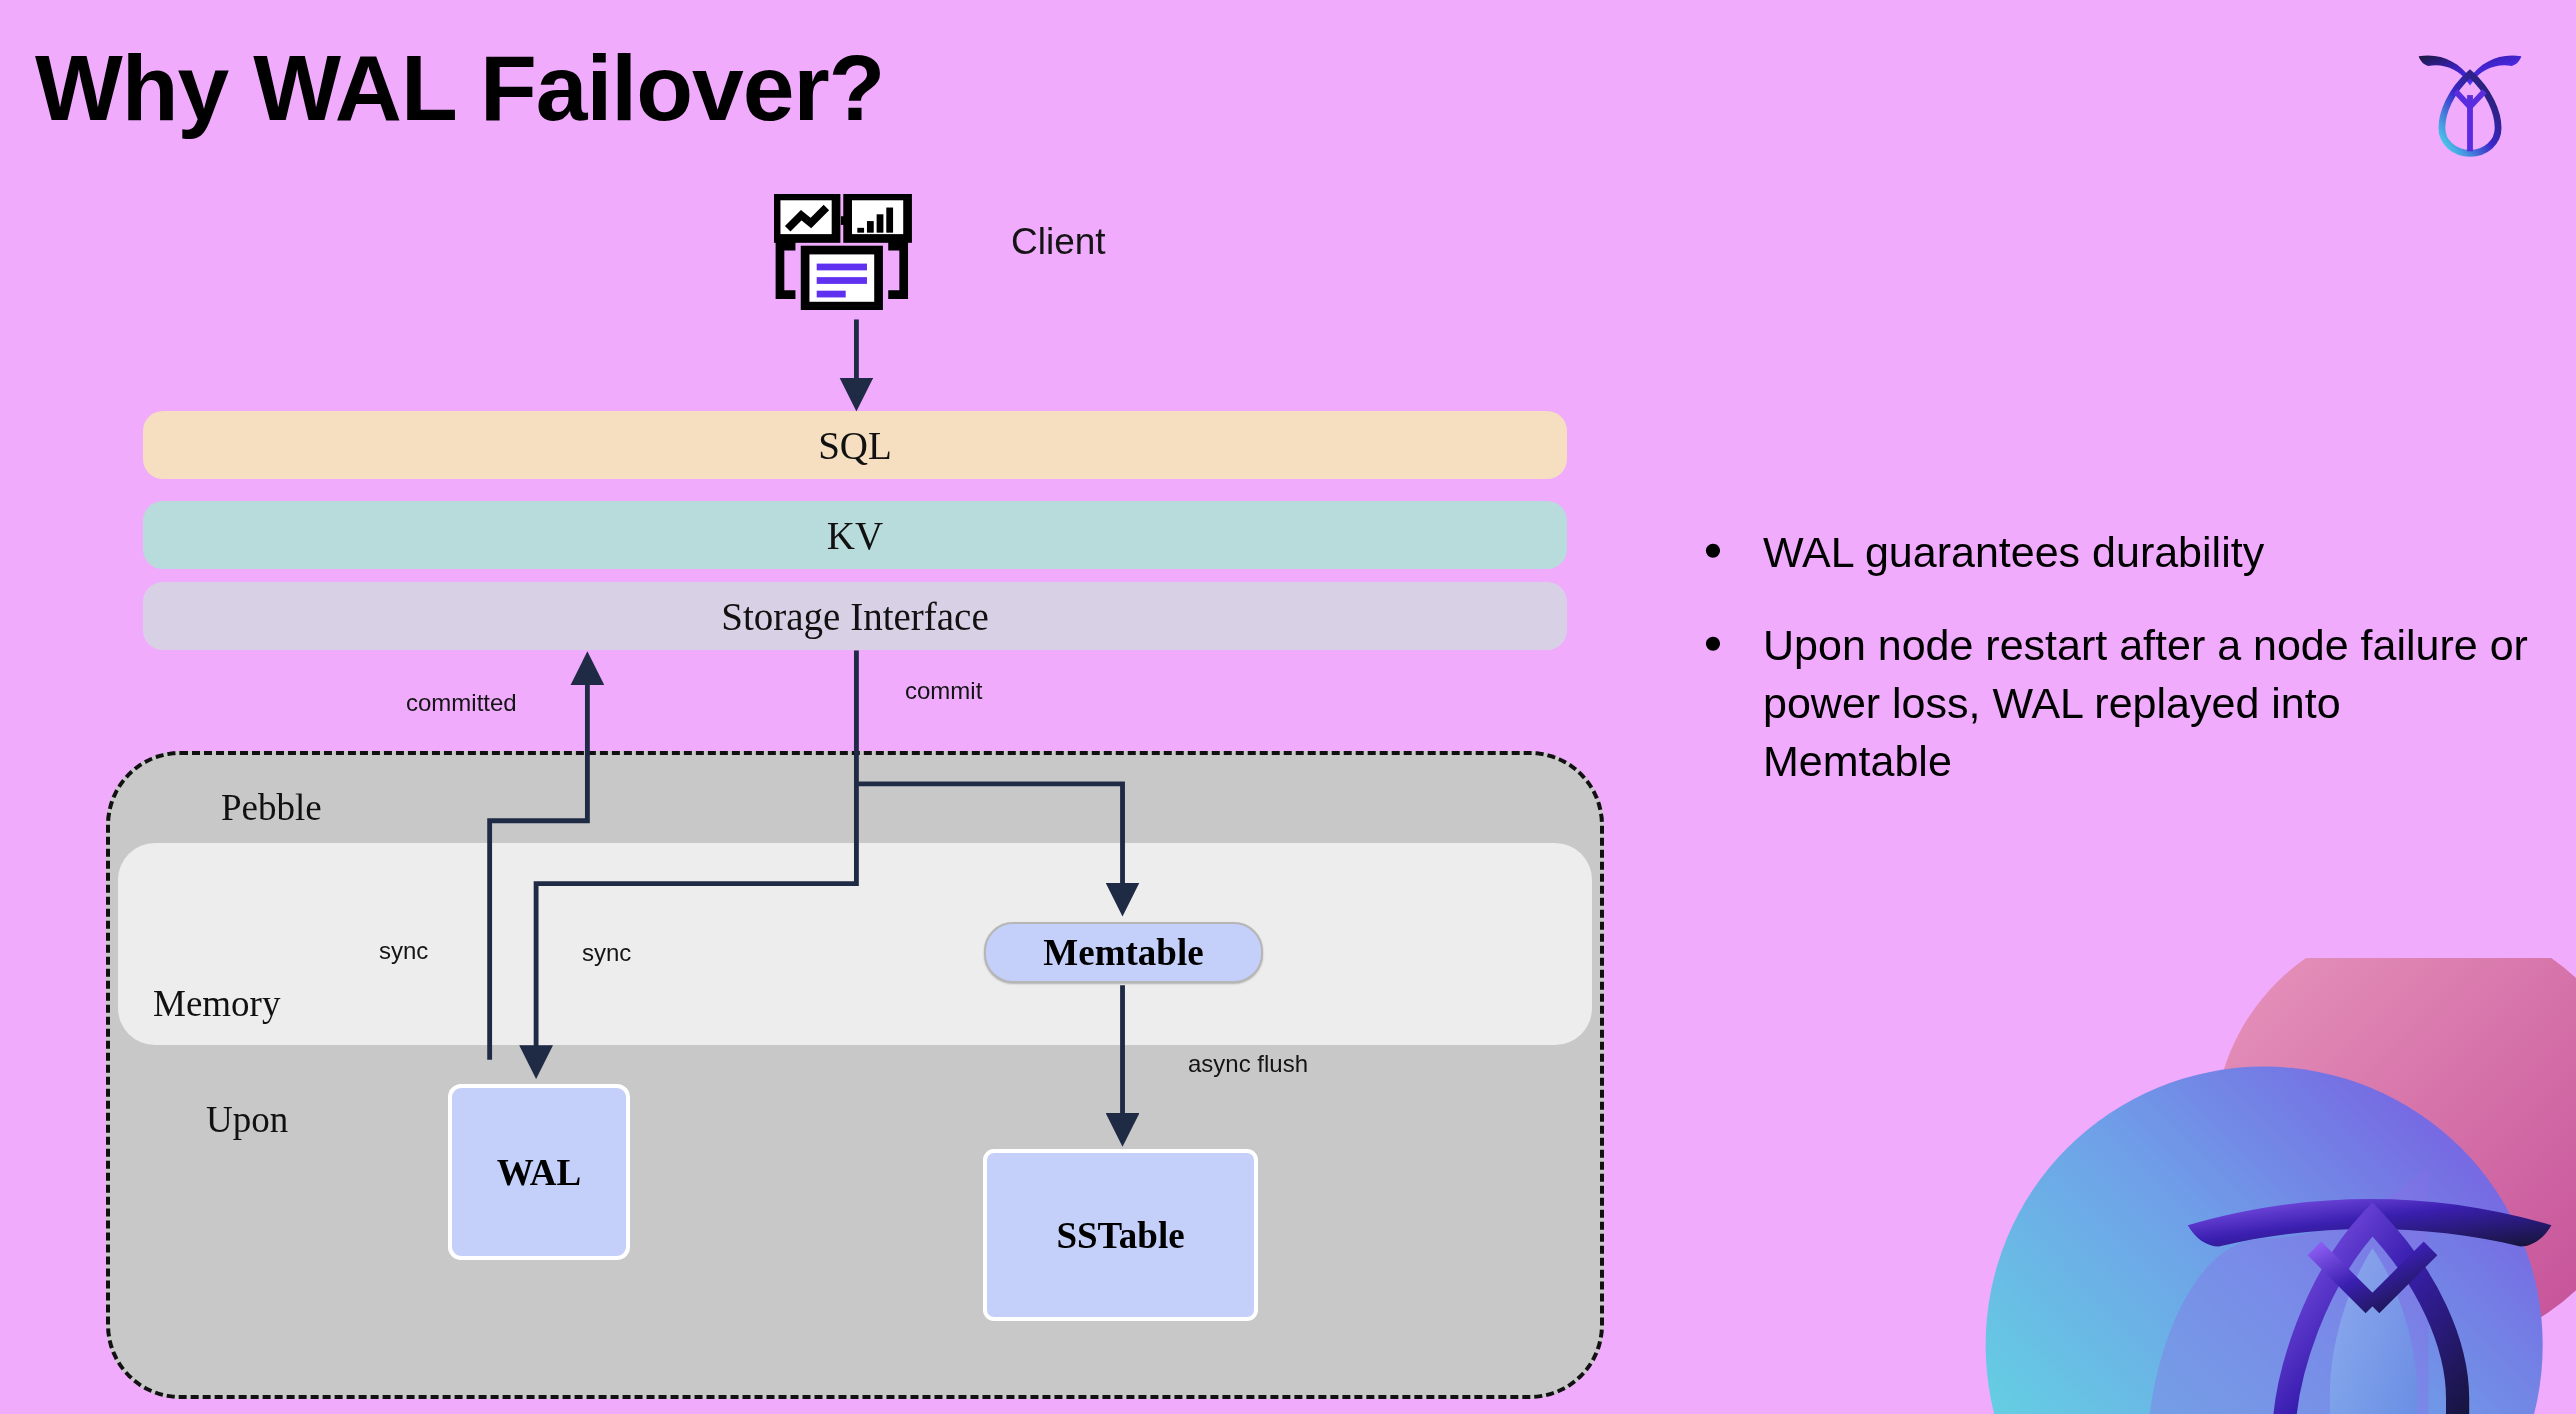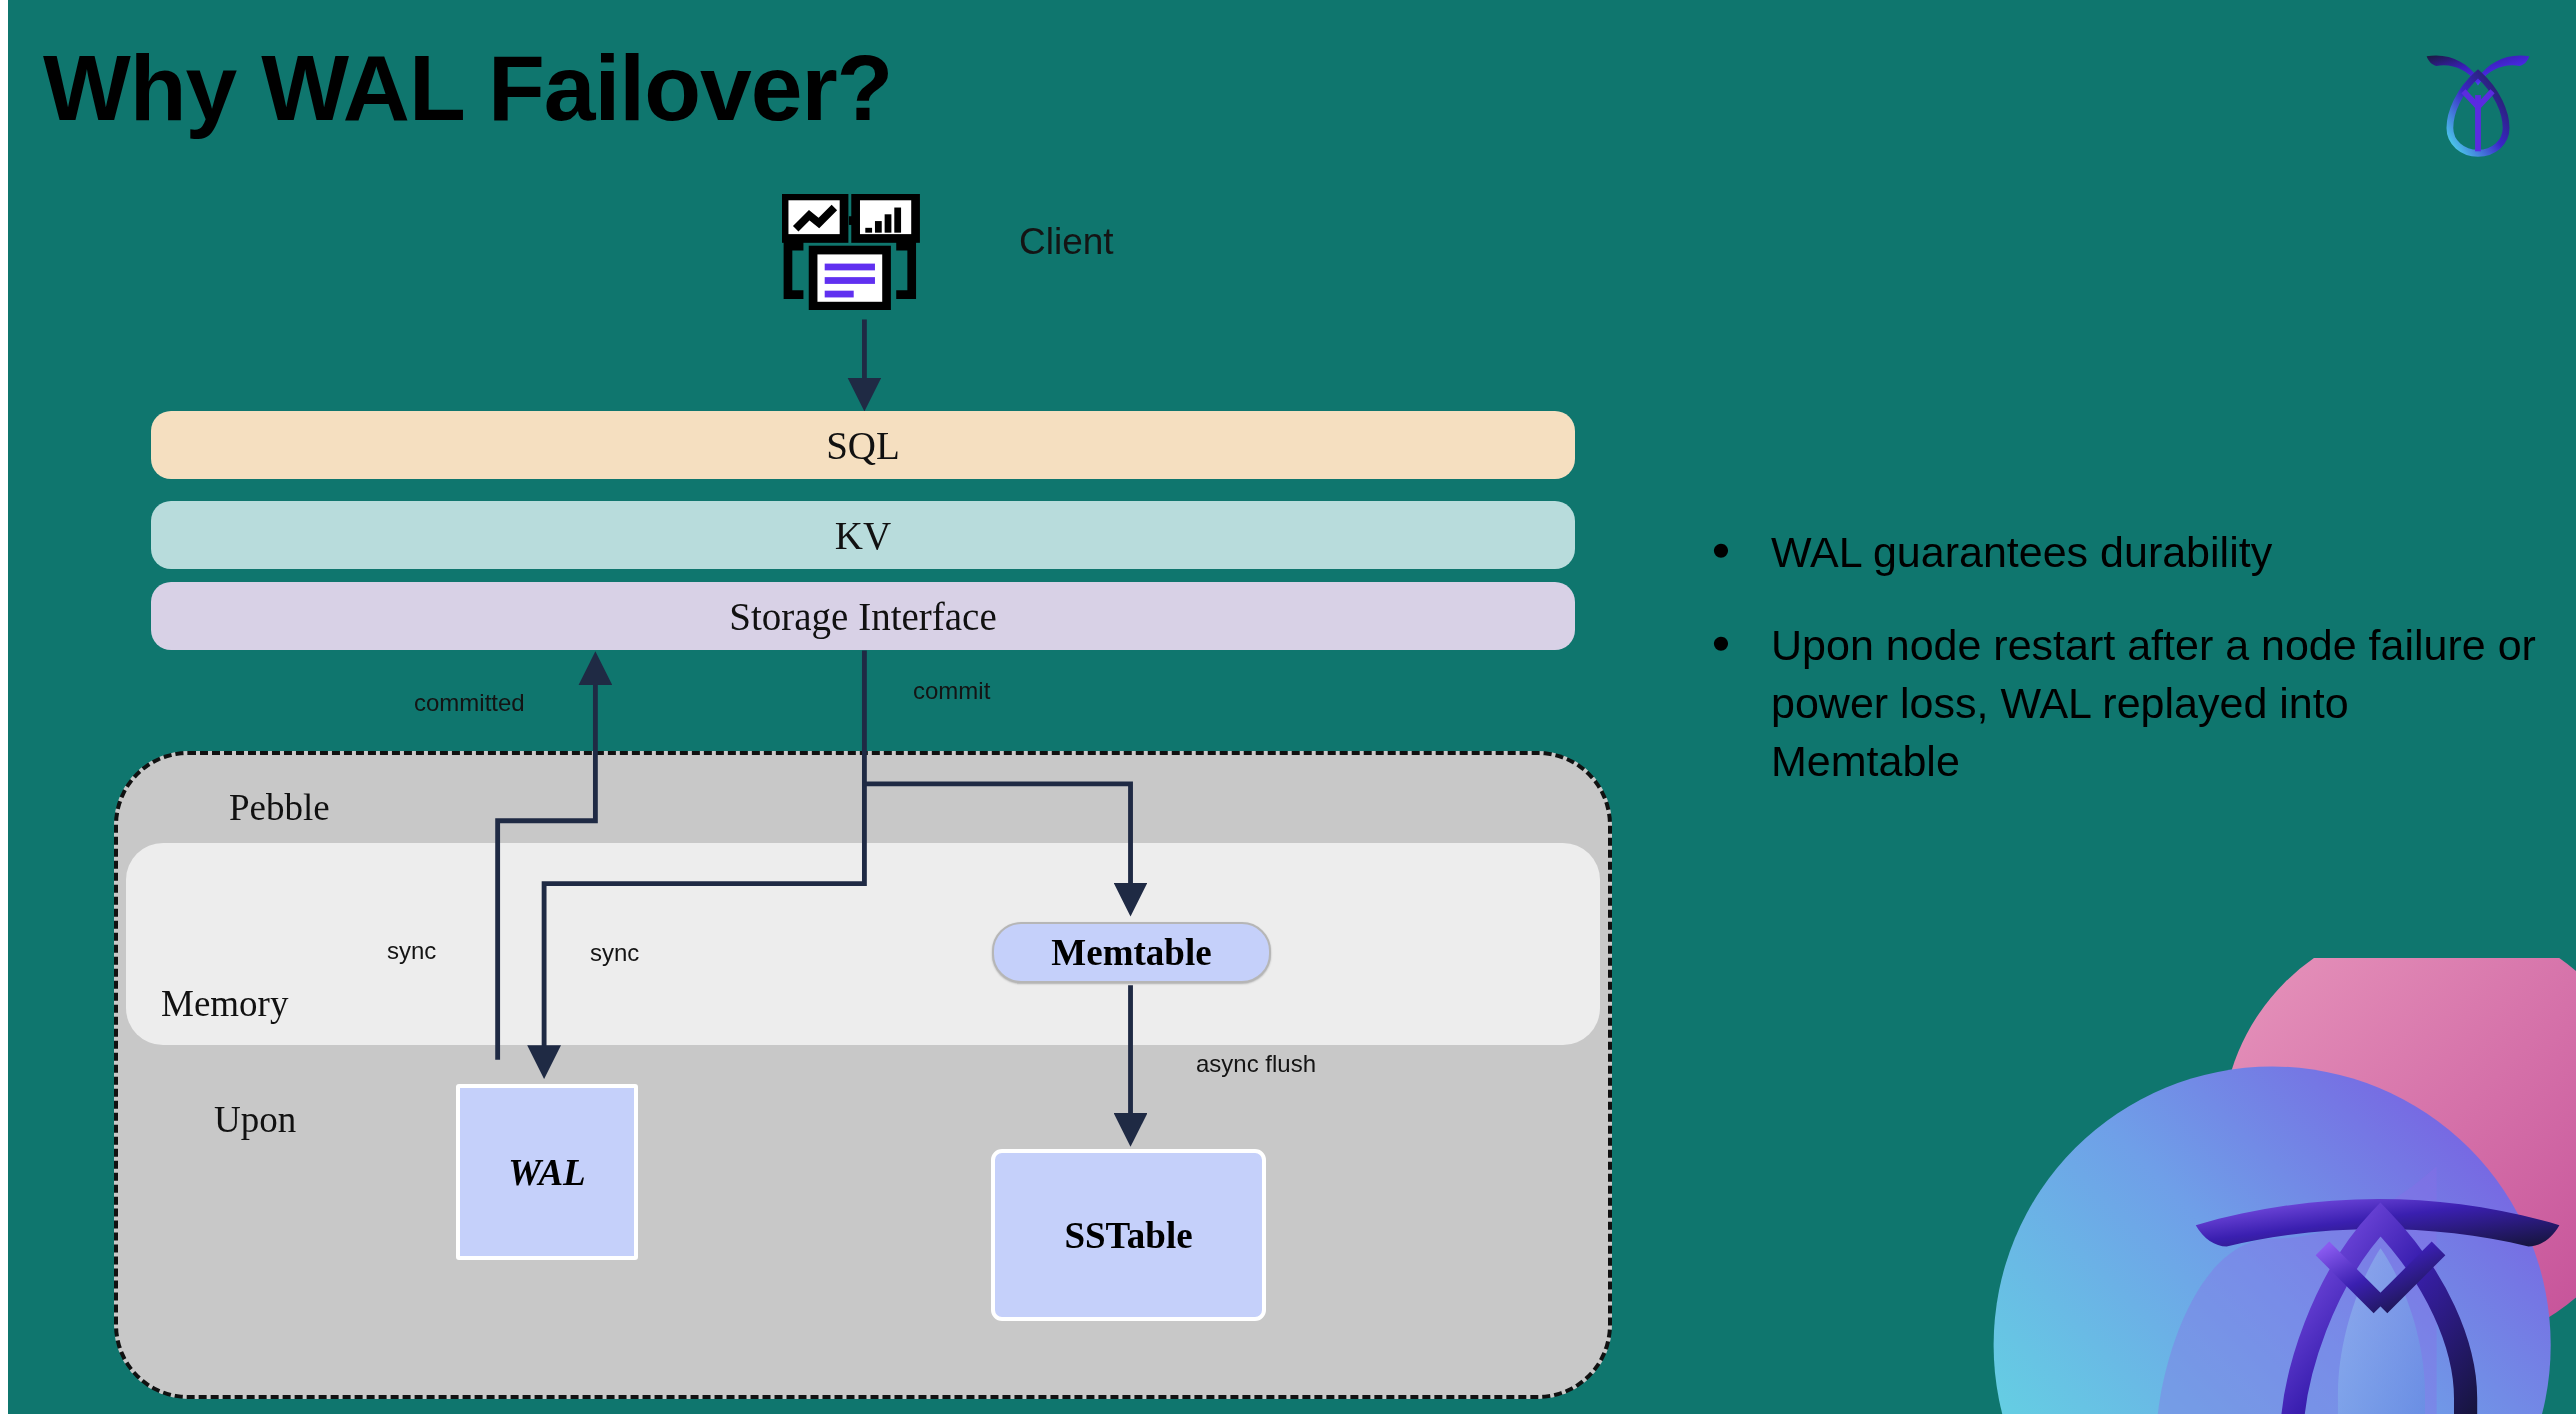--- a/index.html
+++ b/index.html
@@ -11,23 +11,22 @@
     width: 2576px;
     height: 1415px;
     position: relative;
     overflow: hidden;
     font-family: "Liberation Sans", sans-serif;
   }
 
   .slide {
     position: absolute;
     inset: 0;
-    background: #0f766e;
+    background: #f0abfc;
     overflow: hidden;
-    margin-left: 8px;
   }
 
   
   #slide-title {
     position: absolute;
     left: 35px;
     top: 37px;
     font-family: "Liberation Sans", sans-serif;
     font-weight: bold;
     font-size: 93px;
@@ -155,23 +154,22 @@
   }
   #node-memtable {
     left: 984px; top: 922px; width: 279px; height: 61px;
     border-radius: 29px;
     border: 2.9px solid #b6b6b6;
     font-size: 37px;
     box-shadow: 0 1px 1.9px rgba(0,0,0,0.25);
   }
   #node-wal {
     left: 448px; top: 1084px; width: 182px; height: 176px;
-    border-radius: 3px;
-    font-size: 37px;
-    font-style: italic;
+    border-radius: 13px;
+    font-size: 37px;
   }
   #node-sstable {
     left: 983px; top: 1149px; width: 275px; height: 172px;
     border-radius: 11px;
     font-size: 37px;
   }
 
   
   .edge-label {
     position: absolute;

